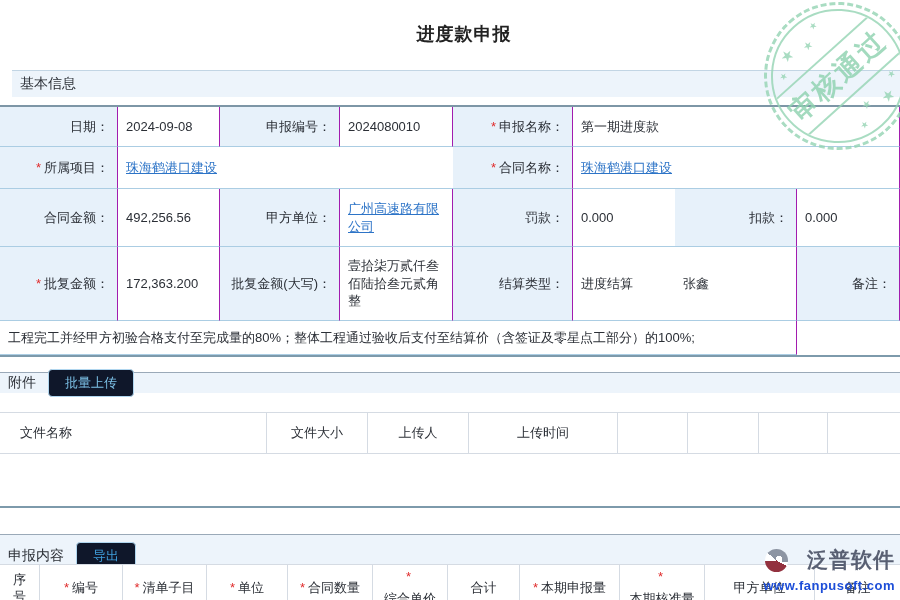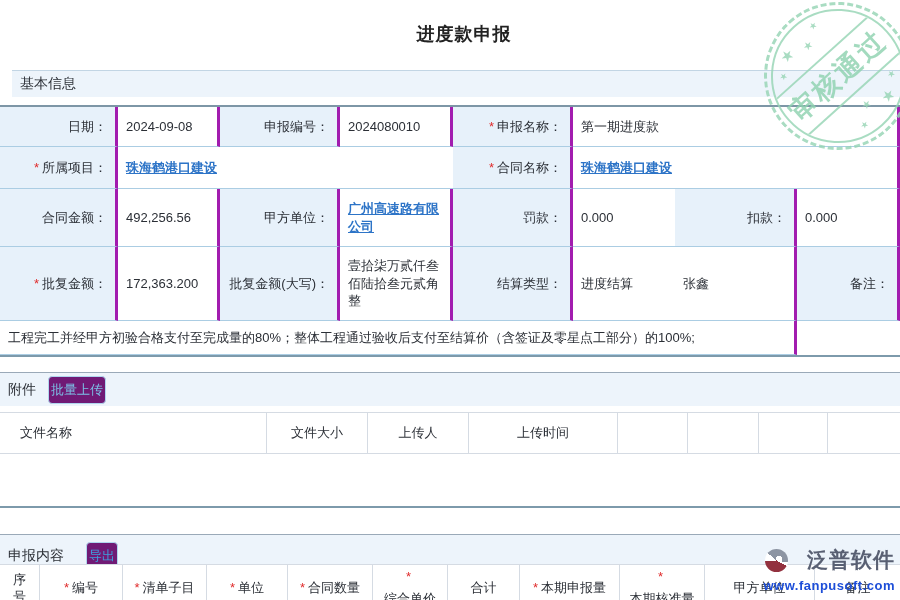--- a/index.html
+++ b/index.html
@@ -8,46 +8,46 @@
   .page { position:relative; width:900px; height:600px; overflow:hidden; background:#fff; }
 
   .title { position:absolute; top:22px; left:0; width:100%; text-align:center;
            font-size:18px; font-weight:bold; color:#222; letter-spacing:1px;padding-left:28px; }
 
   
   .bar { position:absolute; left:0; width:900px; height:28px; background:#edf4fb;
          border-top:1px solid #9aa9b8; display:flex; align-items:center;
          padding-left:8px; font-size:14px; color:#2b2f36; }
   #bar-basic { top:70px; height:27px; border-top:1px solid #c2d5e4;margin-left:12px; }
-  #bar-attach { top:372px; height:34px; }
-  #bar-decl { top:534px; height:42px;gap:10px; }
-
-  .btn { margin-left:12px; padding:4px 2px; font-size:13px; border-radius:4px;
-         background:#701a75; border:1px solid #b0d6ef; cursor:pointer;
+  #bar-attach { top:372px; height:21px; }
+  #bar-decl { top:534px; height:42px; }
+
+  .btn { margin-left:12px; padding:4px 16px; font-size:13px; border-radius:4px;
+         background:#0f172a; border:1px solid #b0d6ef; cursor:pointer;
          font-family:inherit; }
   .btn-upload { color:#7cc0e6; }
   .btn-export { color:#3f9edb; }
 
   #line-basic { position:absolute; top:105px; left:0; width:900px; height:2px; background:#7d96a6; }
 
   
   #tbl-basic { position:absolute; top:107px; left:0; width:900px;
                display:grid;
                grid-template-columns:118px 102px 120px 113px 120px 102px 122px 103px;
                grid-template-rows:40px 42px 58px 74px 34px;
                border-bottom:2px solid #7d9aab; font-size:13px; }
-  #tbl-basic .c { border-right:3px solid #a21caf; border-bottom:1px solid #abcde3;
+  #tbl-basic .c { border-right:1px solid #a21caf; border-bottom:1px solid #abcde3;
                   display:flex; align-items:center; padding:3px 8px; line-height:1.35; }
   #tbl-basic .c:nth-child(8n) { border-right:none; }
   .lc { background:#e7f1fa; justify-content:flex-end; text-align:right; }
   .vc { background:#fff; justify-content:flex-start; text-align:left; }
   .sp3 { grid-column:span 3; }
   .sp7 { grid-column:span 7; }
   .req { color:#e02b2b; margin-right:3px; font-size:13px; }
-  .lnk { color:#2d74c7; text-decoration:underline; cursor:pointer;font-weight:bold; }
+  .lnk { color:#2d74c7; text-decoration:underline; cursor:pointer; }
 
   
   #tbl-attach { position:absolute; top:412px; left:0; width:900px;
                 border-top:1px solid #d5dbe3; border-bottom:2px solid #7d9aab;
                 display:grid;
                 grid-template-columns:267px 101px 101px 149px 70px 71px 69px 72px;
                 grid-template-rows:41px 52px; font-size:13px; }
   #tbl-attach .ac { border-right:1px solid #d5dbe3; border-bottom:1px solid #d5dbe3;
                     display:flex; align-items:center; justify-content:center; background:#fff; }
   #tbl-attach .ac:nth-child(8) { border-right:none; }

